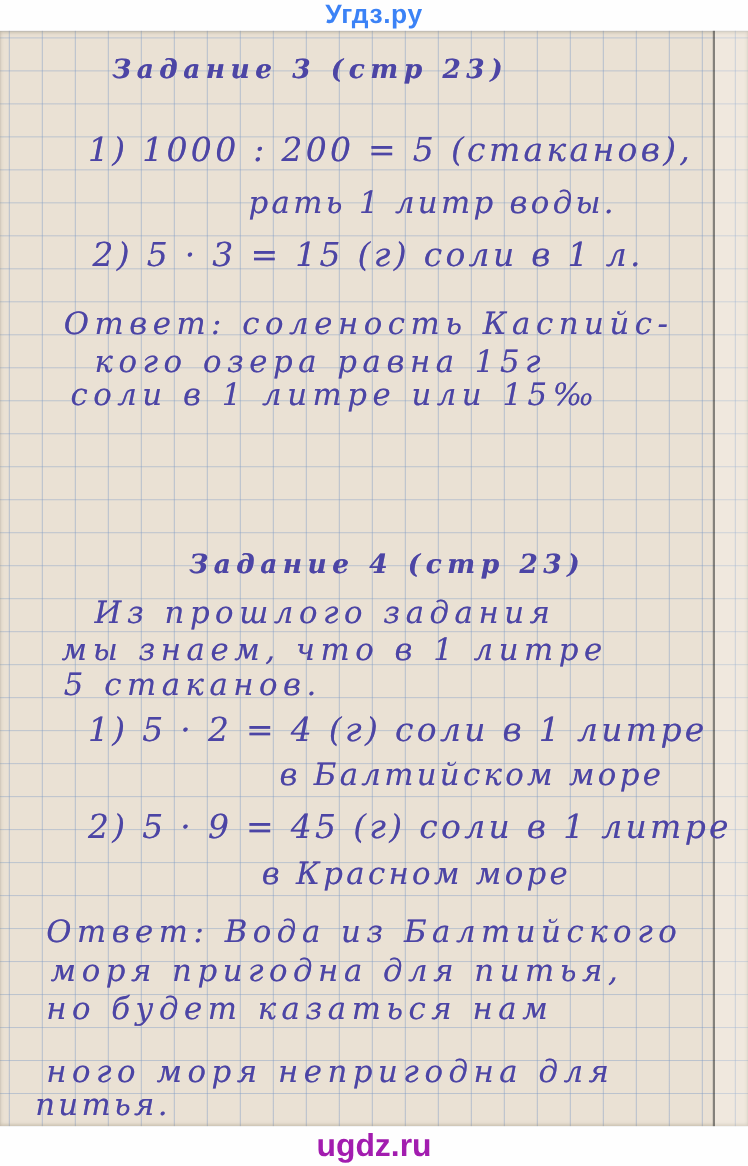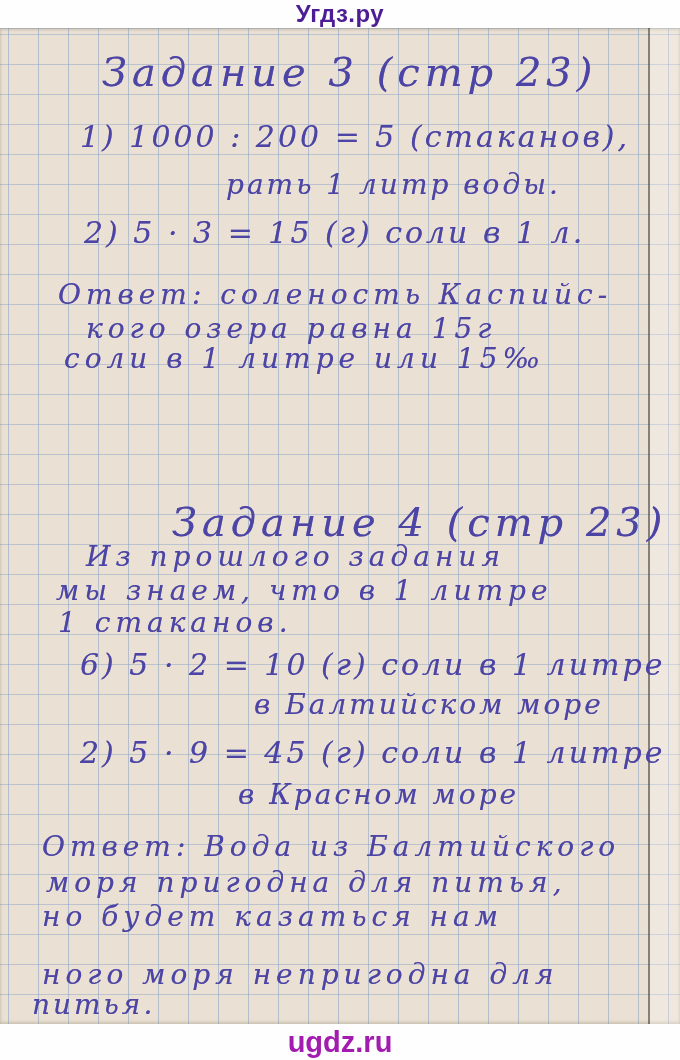--- a/index.html
+++ b/index.html
@@ -13,21 +13,21 @@
   .stage{position:relative;width:680px;height:1060px;}
 
   
   .top-bar{
     position:absolute;left:0;top:0;width:680px;height:28px;
     background:#fefefe;
     display:flex;align-items:center;justify-content:center;
   }
   .top-bar .wm{
     font-family:"Liberation Sans", sans-serif;
-    font-weight:bold;font-size:24px;color:#4c1d95;letter-spacing:0.5px;
+    font-weight:bold;font-size:24px;color:#3b82f6;letter-spacing:0.5px;
   }
   .bottom-bar{
     position:absolute;left:0;top:1024px;width:680px;height:36px;
     background:#fefefe;
     display:flex;align-items:center;justify-content:center;
   }
   .bottom-bar .wm{
     font-family:"Liberation Sans", sans-serif;
     font-weight:bold;font-size:29px;color:#a21caf;
   }
@@ -57,21 +57,21 @@
     position:absolute;
     font-family:"DejaVu Serif", serif;
     font-style:italic;
     color:#4c45a5;
     white-space:nowrap;
     font-size:28px;
     letter-spacing:3px;
     text-shadow:0 0 .6px rgba(76,69,165,.55);
     line-height:1.1;
   }
-  .hw.title{font-size:40px;letter-spacing:5px;}
+  .hw.title{font-size:24px;letter-spacing:5px;font-weight:bold;}
   .hw.step{font-size:30px;margin-left:32px;}
   .hw.wide{letter-spacing:5px;}
 </style>
 </head>
 <body>
 
 <div class="stage">
 
   <div class="top-bar">
     <span class="wm">Угдз.ру</span>
@@ -85,22 +85,22 @@
     <div class="hw step" style="left:48px;top:92px;">1) 1000 : 200 = 5 (стаканов),</div>
     <div class="hw" style="left:226px;top:142px;">рать 1 литр воды.</div>
     <div class="hw step" style="left:52px;top:188px;">2) 5 · 3 = 15 (г) соли в 1 л.</div>
     <div class="hw wide" style="left:58px;top:252px;">Ответ: соленость Каспийс-</div>
     <div class="hw wide" style="left:86px;top:286px;">кого озера равна 15г</div>
     <div class="hw wide" style="left:64px;top:316px;">соли в 1 литре или 15‰</div>
 
     <div class="hw title" style="left:172px;top:444px;margin-top:28px;">Задание 4 (стр 23)</div>
     <div class="hw wide" style="left:86px;top:514px;">Из прошлого задания</div>
     <div class="hw wide" style="left:56px;top:548px;">мы знаем, что в 1 литре</div>
-    <div class="hw wide" style="left:58px;top:580px;">1 стаканов.</div>
-    <div class="hw step" style="left:48px;top:620px;">6) 5 · 2 = 10 (г) соли в 1 литре</div>
+    <div class="hw wide" style="left:58px;top:580px;">5 стаканов.</div>
+    <div class="hw step" style="left:48px;top:620px;">1) 5 · 2 = 4 (г) соли в 1 литре</div>
     <div class="hw" style="left:254px;top:662px;">в Балтийском море</div>
     <div class="hw step" style="left:48px;top:708px;">2) 5 · 9 = 45 (г) соли в 1 литре</div>
     <div class="hw" style="left:238px;top:752px;font-style:italic;">в Красном море</div>
     <div class="hw wide" style="left:42px;top:804px;">Ответ: Вода из Балтийского</div>
     <div class="hw wide" style="left:46px;top:840px;">моря пригодна для питья,</div>
     <div class="hw wide" style="left:42px;top:874px;">но будет казаться нам</div>
     <div class="hw wide" style="left:42px;top:932px;">ного моря непригодна для</div>
     <div class="hw" style="left:32px;top:962px;">питья.</div>
   </div>
 

